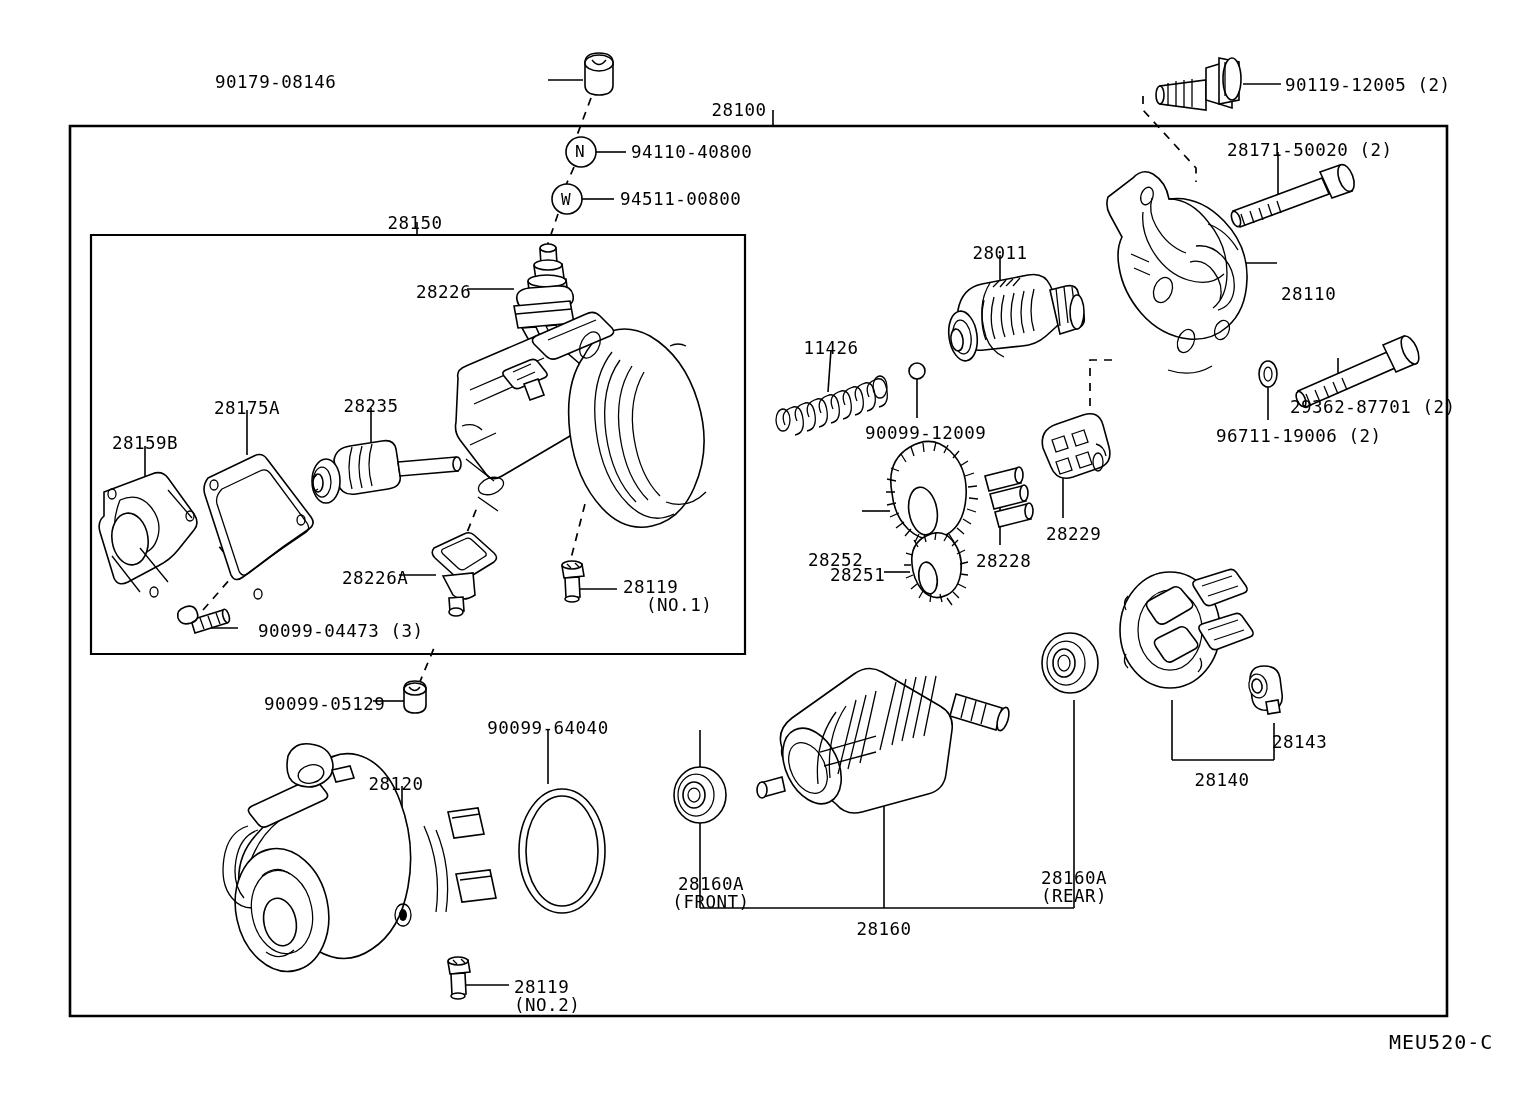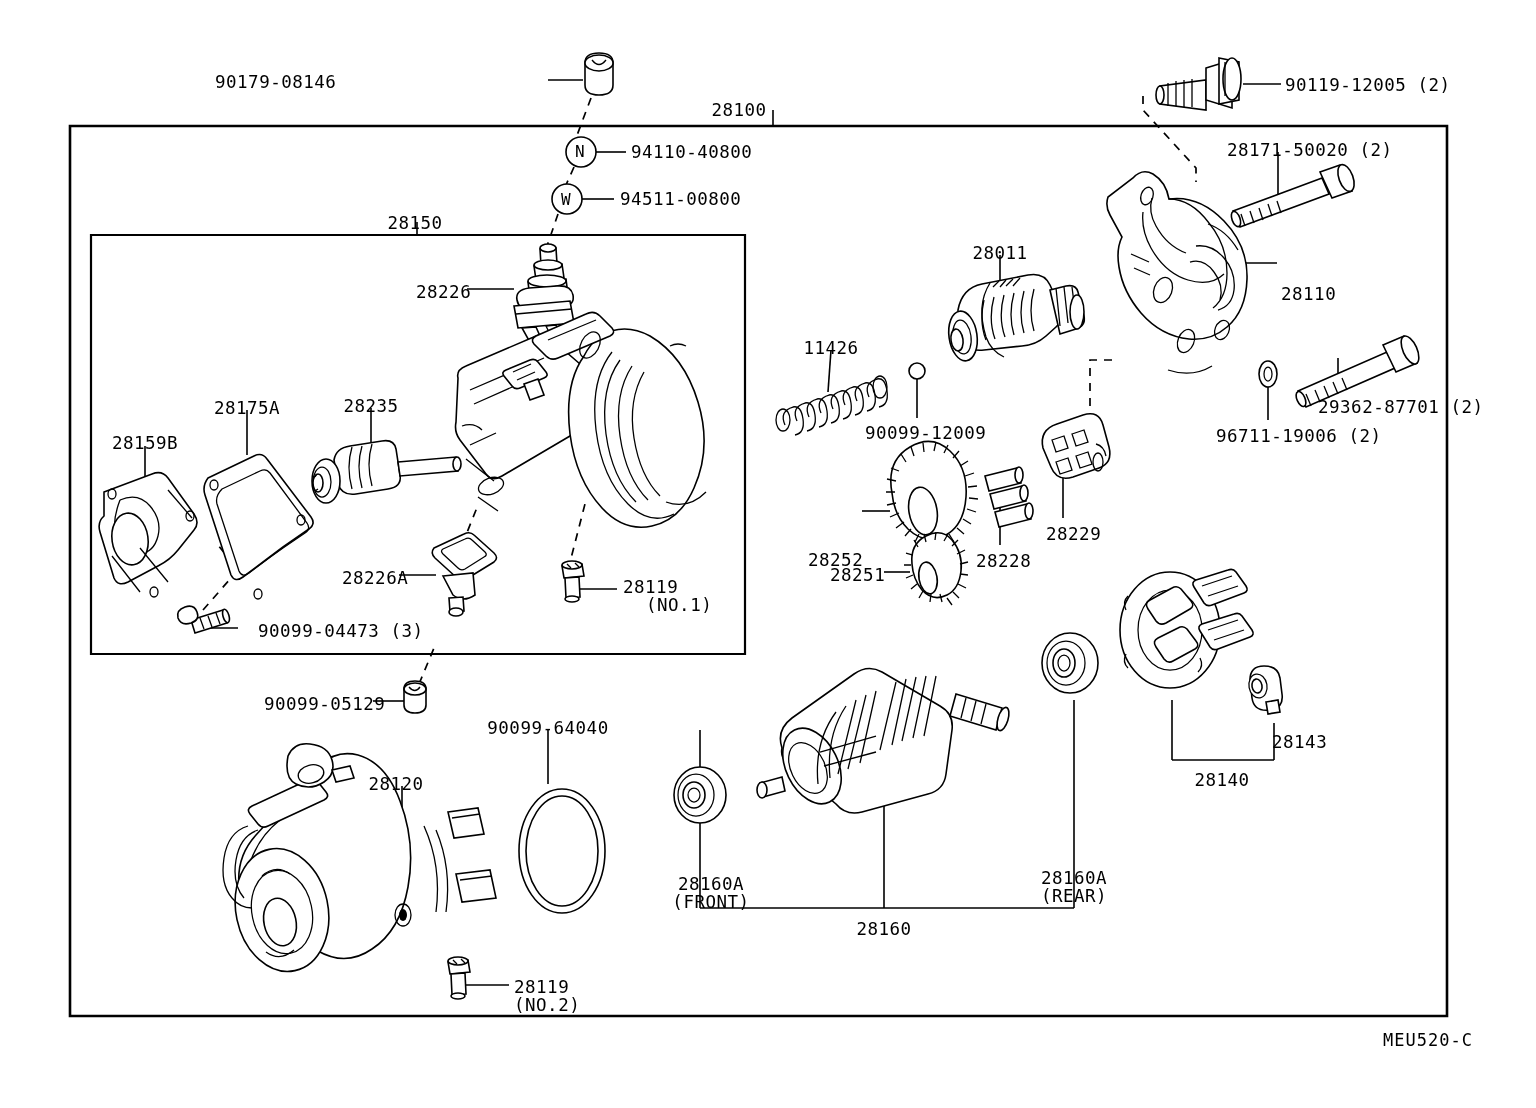--- a/index.html
+++ b/index.html
@@ -18,21 +18,21 @@
     letter-spacing:0.5px;
     color:#000;
     white-space:pre;
     line-height:19px;
   }
   .lbl.c{text-align:center;}
   .lbl.r{text-align:left;}
   .code{
     position:absolute;
     font-family:"DejaVu Sans Mono","Liberation Mono",monospace;
-    font-size:17px;letter-spacing:1px;
+    font-size:20px;letter-spacing:1px;margin-left:6px;
   }
   .cn-thin{fill:none;stroke:#000;stroke-width:1.3;}
   .frame{fill:none;stroke:#000;stroke-width:2.6;}
   .frame2{fill:none;stroke:#000;stroke-width:2.2;}
   .lead{stroke:#000;stroke-width:1.6;fill:none;}
   .dash{stroke:#000;stroke-width:1.7;fill:none;stroke-dasharray:8 7;}
   .fillw{fill:#fff;stroke:#000;stroke-width:1.6;}
   .fillk{fill:#000;stroke:none;}
   .thinw{fill:#fff;stroke:#000;stroke-width:1.25;}
 </style>
@@ -450,21 +450,21 @@
       <div class="lbl c" style="top: 101px; left: 619px; width: 240px;">28100</div>
       <div class="lbl" style="top: 143px; left: 631px;">94110-40800</div>
       <div class="lbl" style="top: 190px; left: 620px;">94511-00800</div>
       <div class="lbl" style="top: 76px; left: 1285px;">90119-12005 (2)</div>
       <div class="lbl" style="top: 141px; left: 1227px;">28171-50020 (2)</div>
       <div class="lbl c" style="top: 214px; left: 295px; width: 240px;">28150</div>
       <div class="lbl c" style="top: 244px; left: 880px; width: 240px;">28011</div>
       <div class="lbl" style="top: 257px; left: 1281px; margin-top: 28px;">28110</div>
       <div class="lbl" style="top: 283px; left: 416px;">28226</div>
       <div class="lbl c" style="top: 339px; left: 711px; width: 240px;">11426</div>
-      <div class="lbl" style="top: 398px; left: 1290px; margin-left: 28px;">29362-87701 (2)</div>
+      <div class="lbl" style="top: 398px; left: 1290px;">29362-87701 (2)</div>
       <div class="lbl c" style="top: 399px; left: 127px; width: 240px;">28175A</div>
       <div class="lbl c" style="top: 397px; left: 251px; width: 240px;">28235</div>
       <div class="lbl" style="top: 424px; left: 865px;">90099-12009</div>
       <div class="lbl" style="top: 427px; left: 1216px;">96711-19006 (2)</div>
       <div class="lbl c" style="top: 434px; left: 25px; width: 240px;">28159B</div>
       <div class="lbl" style="top: 505px; left: 808px; margin-top: 46px;">28252</div>
       <div class="lbl" style="top: 525px; left: 1046px;">28229</div>
       <div class="lbl" style="top: 552px; left: 976px;">28228</div>
       <div class="lbl" style="top: 566px; left: 830px;">28251</div>
       <div class="lbl" style="top: 569px; left: 342px;">28226A</div>

